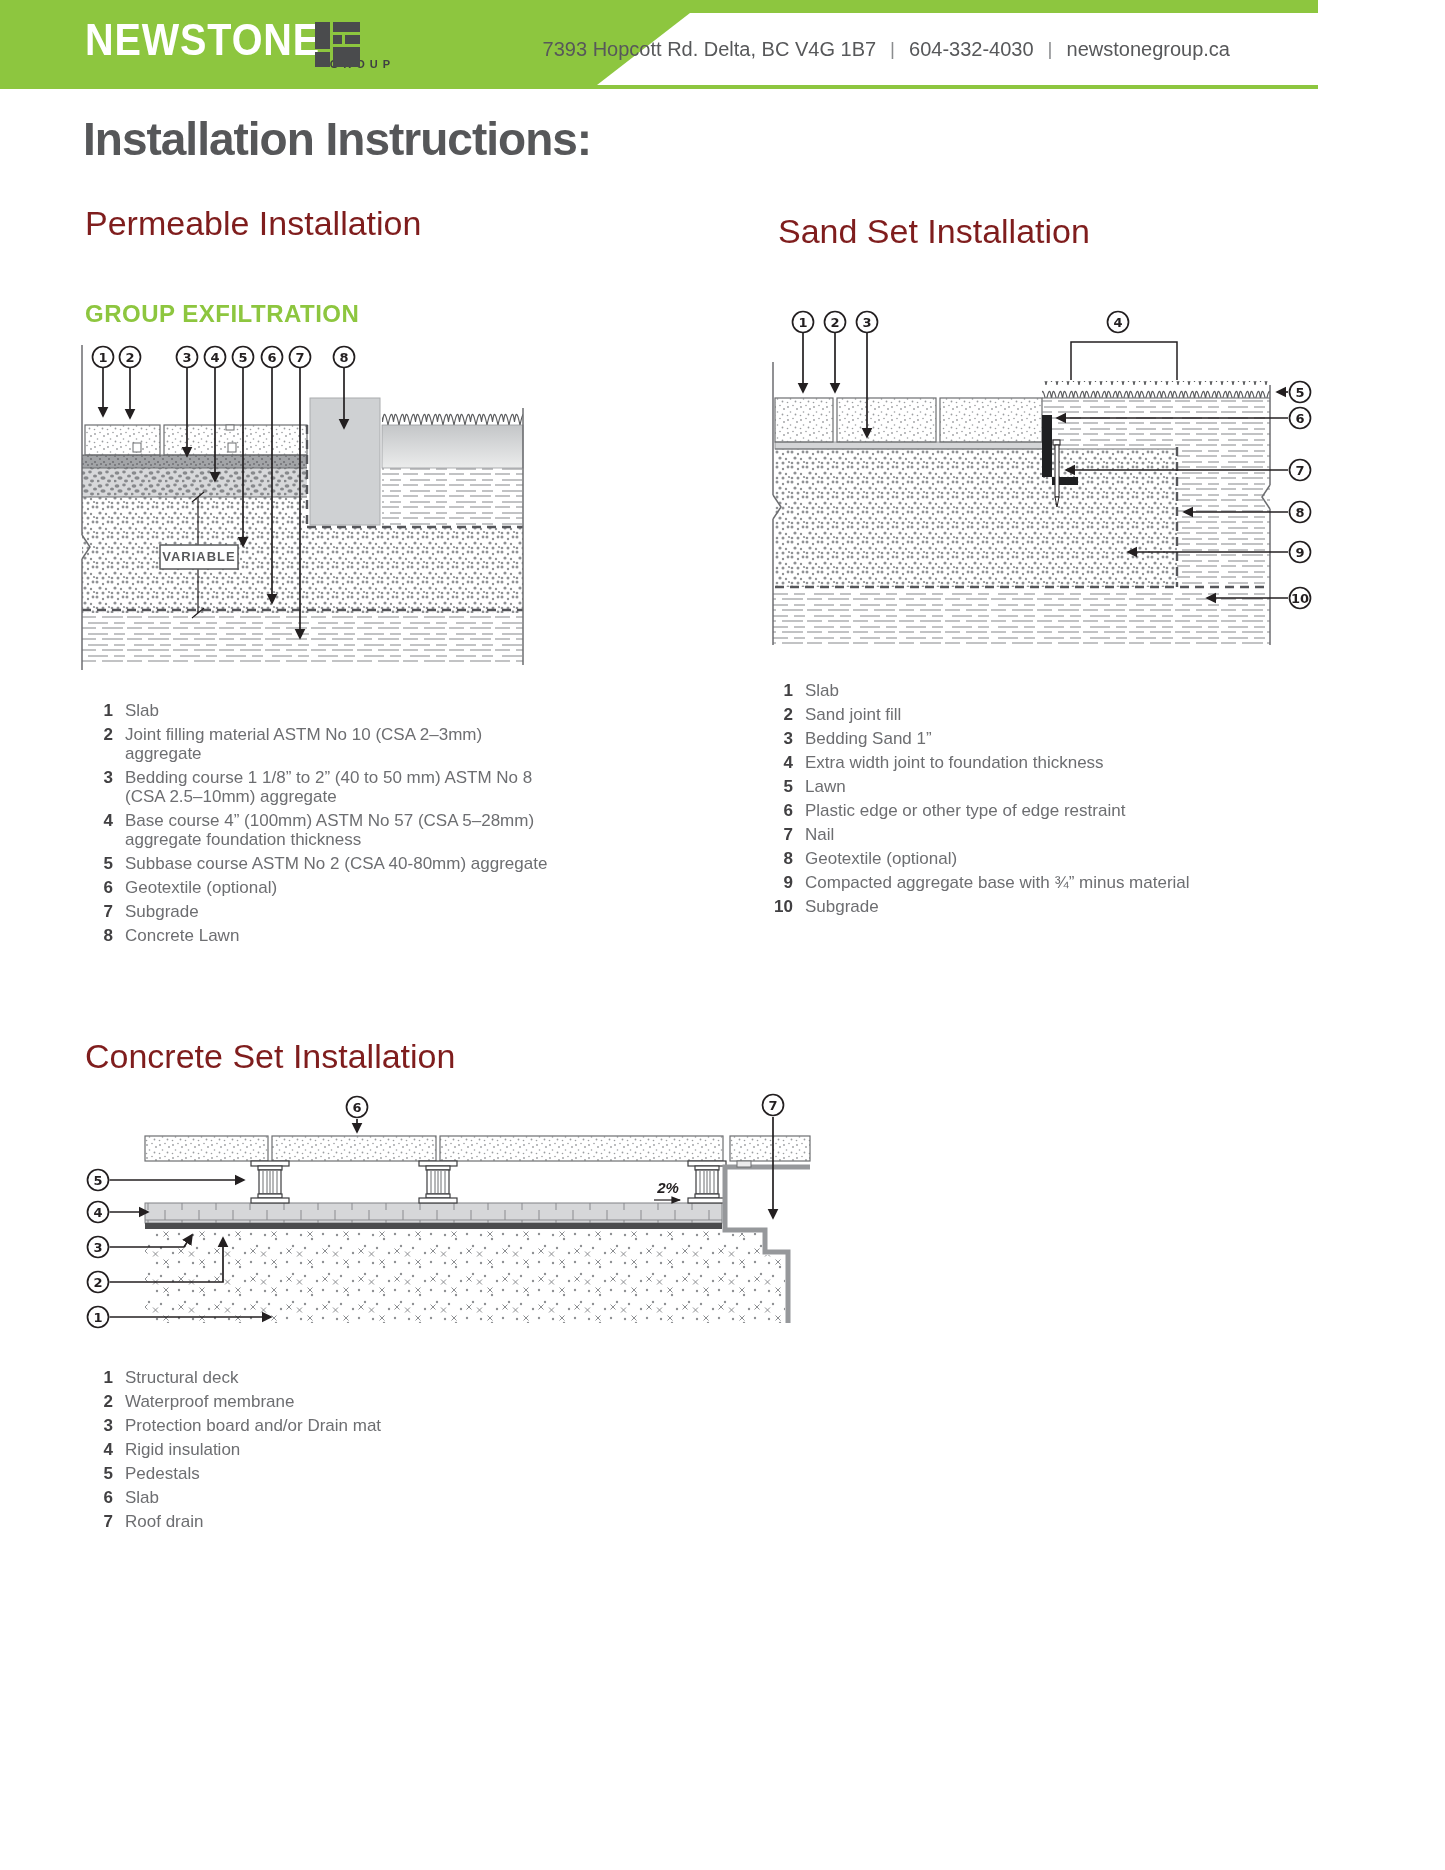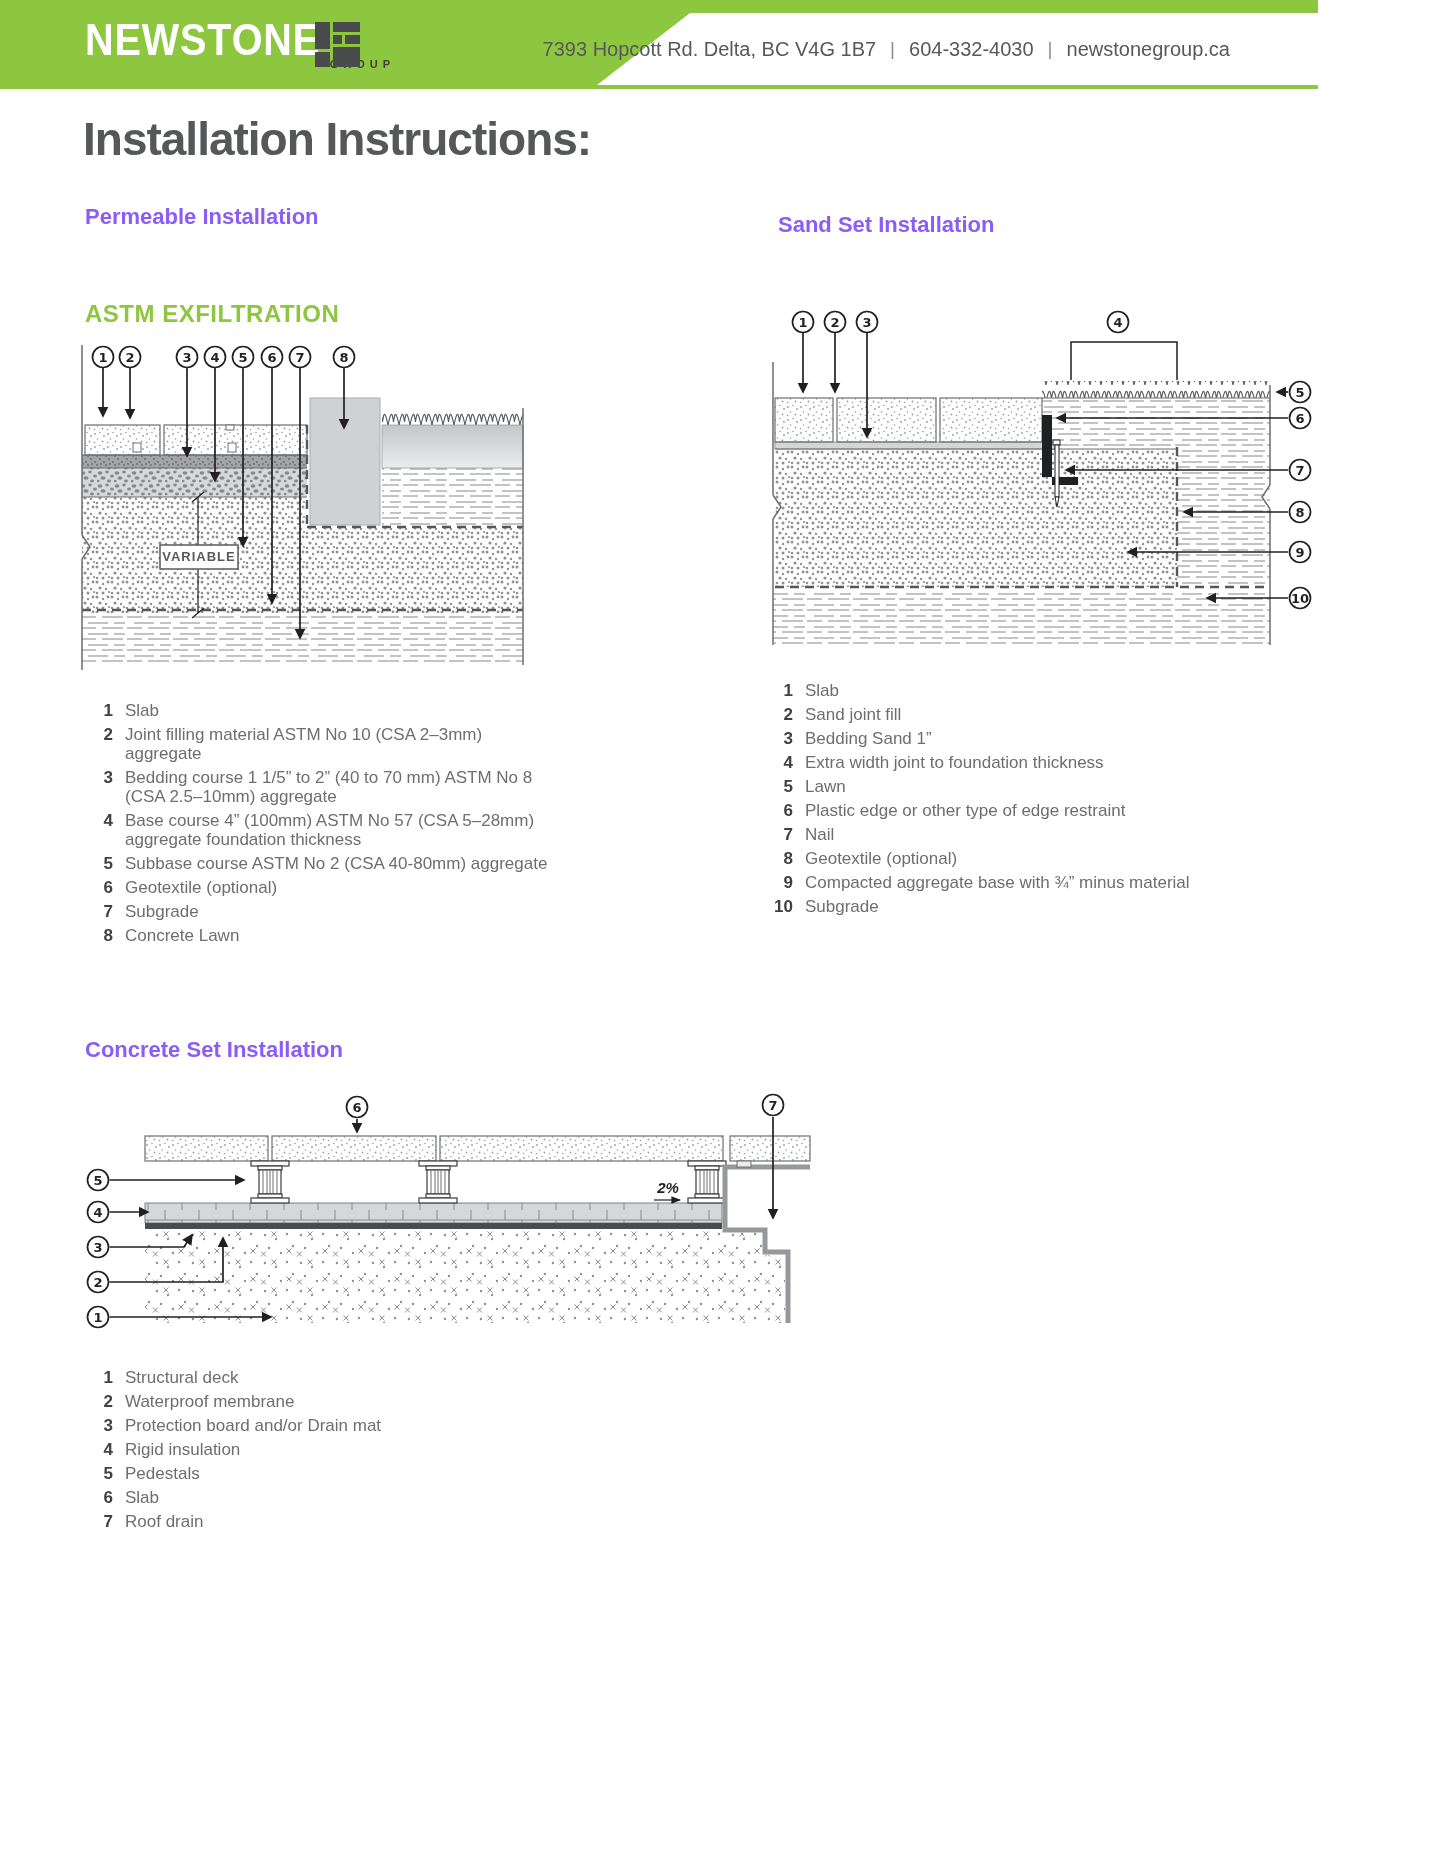--- a/index.html
+++ b/index.html
@@ -21,21 +21,21 @@
   .logo-icon div{position:absolute;background:#4a4b4d;}
   .pi1{left:0;top:0;width:15px;height:27px;}
   .pi2{left:0;top:30px;width:15px;height:15px;}
   .pi3{left:18px;top:0;width:27px;height:10px;}
   .pi4{left:18px;top:13px;width:9px;height:9px;}
   .pi5{left:30px;top:13px;width:15px;height:9px;}
   .pi6{left:18px;top:25px;width:27px;height:20px;}
 
   
   .page-title{position:absolute;left:83px;top:112px;font-size:46px;font-weight:700;color:#565759;letter-spacing:-1px;}
-  .sec-title{position:absolute;font-size:22px;font-weight:700;color:#8b5cf6;}
+  .sec-title{position:absolute;font-size:34px;font-weight:400;color:#7f1d1d;}
   .sub-title{position:absolute;left:85px;top:300px;font-size:24px;font-weight:700;color:var(--green,#8dc63f);letter-spacing:.5px;}
 
   
   .legend{position:absolute;width:465px;}
   .legend-item{display:flex;margin-bottom:5px;font-size:17px;line-height:19px;color:#6d6e71;}
   .legend-item .ln{width:28px;min-width:28px;text-align:right;font-weight:700;color:#414042;}
   .legend-item .lt{margin-left:12px;}
 
   
   svg{position:absolute;overflow:visible;}
@@ -143,21 +143,21 @@
     <span class="pipe">|</span>
     <span>604-332-4030</span>
     <span class="pipe">|</span>
     <span>newstonegroup.ca</span>
   </div>
 </div>
 
 <h1 class="page-title" style="margin:0">Installation Instructions:</h1>
 <h2 class="sec-title" style="left:85px;top:204px;margin:0">Permeable Installation</h2>
 <h2 class="sec-title" style="left:770px;top:204px;margin:8px">Sand Set Installation</h2>
-<div class="sub-title">ASTM EXFILTRATION</div>
+<div class="sub-title">GROUP EXFILTRATION</div>
 <h2 class="sec-title" style="left:85px;top:1037px;margin:0">Concrete Set Installation</h2>
 
 <svg style="left:80px;top:340px" width="452" height="338" viewBox="0 0 452 338">
   <g>
     <path d="M2 157H227V187H443V273H2Z" fill="url(#dotsAgg)"></path>
     <rect x="2" y="115" width="225" height="13" fill="url(#bedding)"></rect>
     <rect x="2" y="128" width="225" height="29" fill="url(#coarse)"></rect>
     <rect x="5" y="85" width="75" height="30" class="slab"></rect>
     <rect x="84" y="85" width="143" height="30" class="slab"></rect>
     <rect x="146" y="85" width="8" height="5" fill="#fff" stroke="#6d6e71" stroke-width="1"></rect>
@@ -346,21 +346,21 @@
       <span class="lt">Slab</span>
     </div>
 
     <div class="legend-item">
       <span class="ln">2</span>
       <span class="lt">Joint filling material ASTM No 10 (CSA 2–3mm) aggregate</span>
     </div>
 
     <div class="legend-item">
       <span class="ln">3</span>
-      <span class="lt">Bedding course 1 1/5” to 2” (40 to 70 mm) ASTM No 8 (CSA 2.5–10mm) aggregate</span>
+      <span class="lt">Bedding course 1 1/8” to 2” (40 to 50 mm) ASTM No 8 (CSA 2.5–10mm) aggregate</span>
     </div>
 
     <div class="legend-item">
       <span class="ln">4</span>
       <span class="lt">Base course 4” (100mm) ASTM No 57 (CSA 5–28mm) aggregate foundation thickness</span>
     </div>
 
     <div class="legend-item">
       <span class="ln">5</span>
       <span class="lt">Subbase course ASTM No 2 (CSA 40-80mm) aggregate</span>

